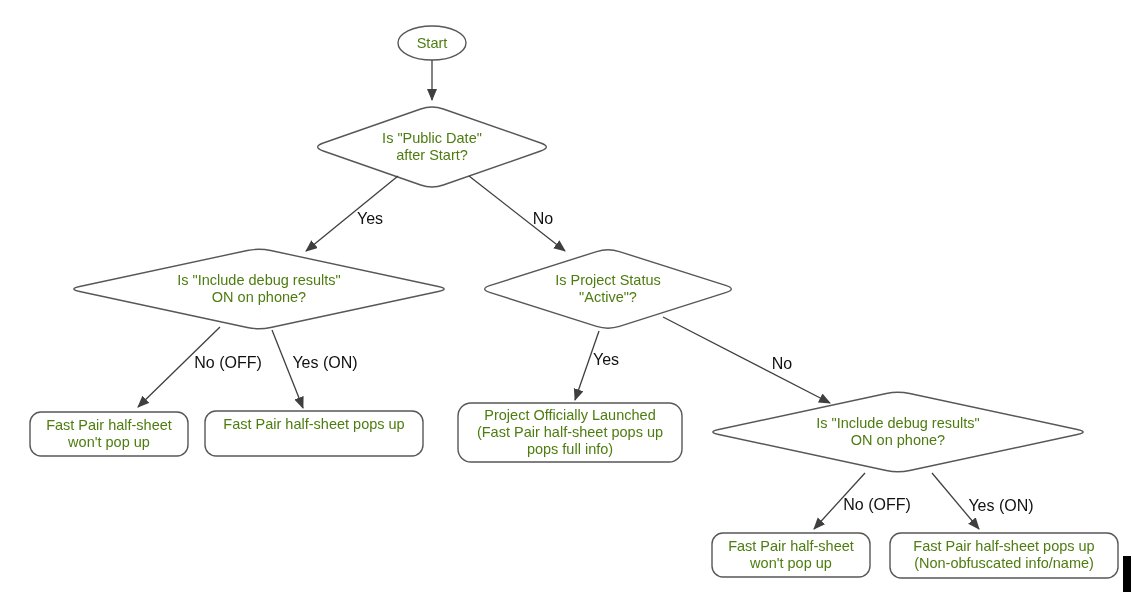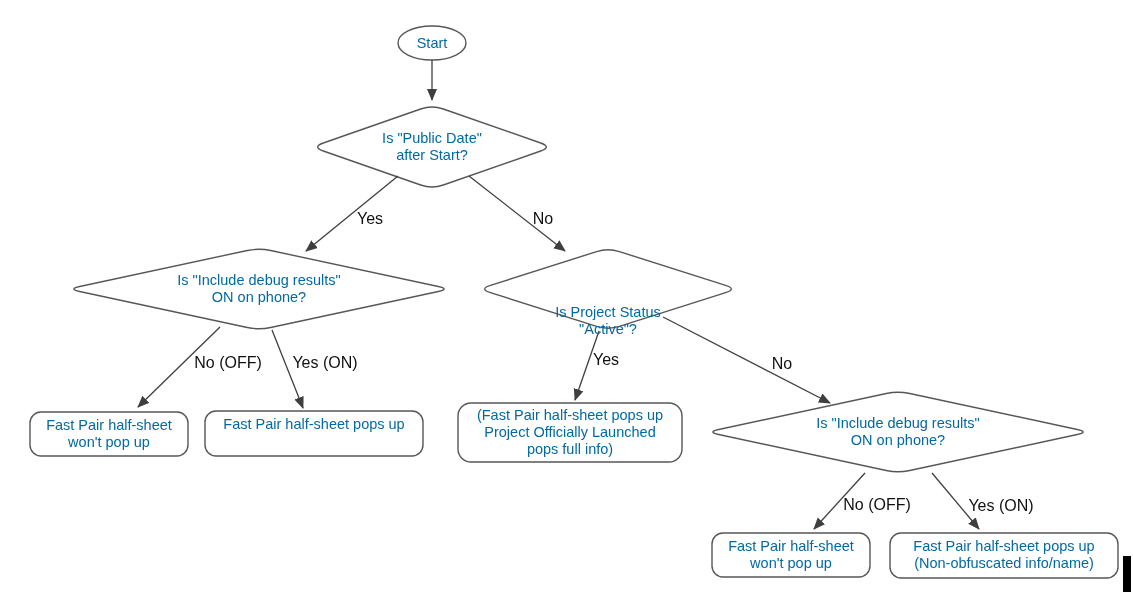--- a/index.html
+++ b/index.html
@@ -8,21 +8,21 @@
     width:1133px;height:598px;
     background:#fff;
     font-family:"Liberation Sans", sans-serif;
     overflow:hidden;
   }
   .canvas svg{position:absolute;left:0;top:0;}
   .shape{fill:#ffffff;stroke:#575757;stroke-width:1.4;}
   .edge{stroke:#3f3f3f;stroke-width:1.3;fill:none;}
   .node{
     position:absolute;text-align:center;
-    font-size:14.5px;line-height:17px;color:#0369a1;
+    font-size:14.5px;line-height:17px;color:#4d7c0f;
   }
   .node span{display:block;white-space:nowrap;}
   .edge-label{
     position:absolute;transform:translate(-50%,-50%);
     font-size:16px;color:#111;white-space:nowrap;
   }
   .cursor-bar{position:absolute;background:#000;}
 </style>
 </head>
 <body>
@@ -65,42 +65,42 @@
   <div class="node" style="left:352px;top:130px;width:160px;">
     <span>Is "Public Date"</span>
     <span>after Start?</span>
   </div>
 
   <div class="node" style="left:159px;top:272px;width:200px;">
     <span>Is "Include debug results"</span>
     <span>ON on phone?</span>
   </div>
 
-  <div class="node" style="left:528px;top:272px;width:160px;margin-top:32px;">
+  <div class="node" style="left:528px;top:272px;width:160px;">
     <span>Is Project Status</span>
     <span>"Active"?</span>
   </div>
 
   <div class="node" style="left:798px;top:415px;width:200px;">
     <span>Is "Include debug results"</span>
     <span>ON on phone?</span>
   </div>
 
   <div class="node" style="left:30px;top:417px;width:158px;">
     <span>Fast Pair half-sheet</span>
     <span>won't pop up</span>
   </div>
 
   <div class="node" style="left:205px;top:416px;width:218px;">
     <span>Fast Pair half-sheet pops up</span>
   </div>
 
   <div class="node" style="left:458px;top:407px;width:224px;">
+    <span>Project Officially Launched</span>
     <span>(Fast Pair half-sheet pops up</span>
-    <span>Project Officially Launched</span>
     <span>pops full info)</span>
   </div>
 
   <div class="node" style="left:712px;top:538px;width:158px;">
     <span>Fast Pair half-sheet</span>
     <span>won't pop up</span>
   </div>
 
   <div class="node" style="left:890px;top:538px;width:228px;">
     <span>Fast Pair half-sheet pops up</span>

